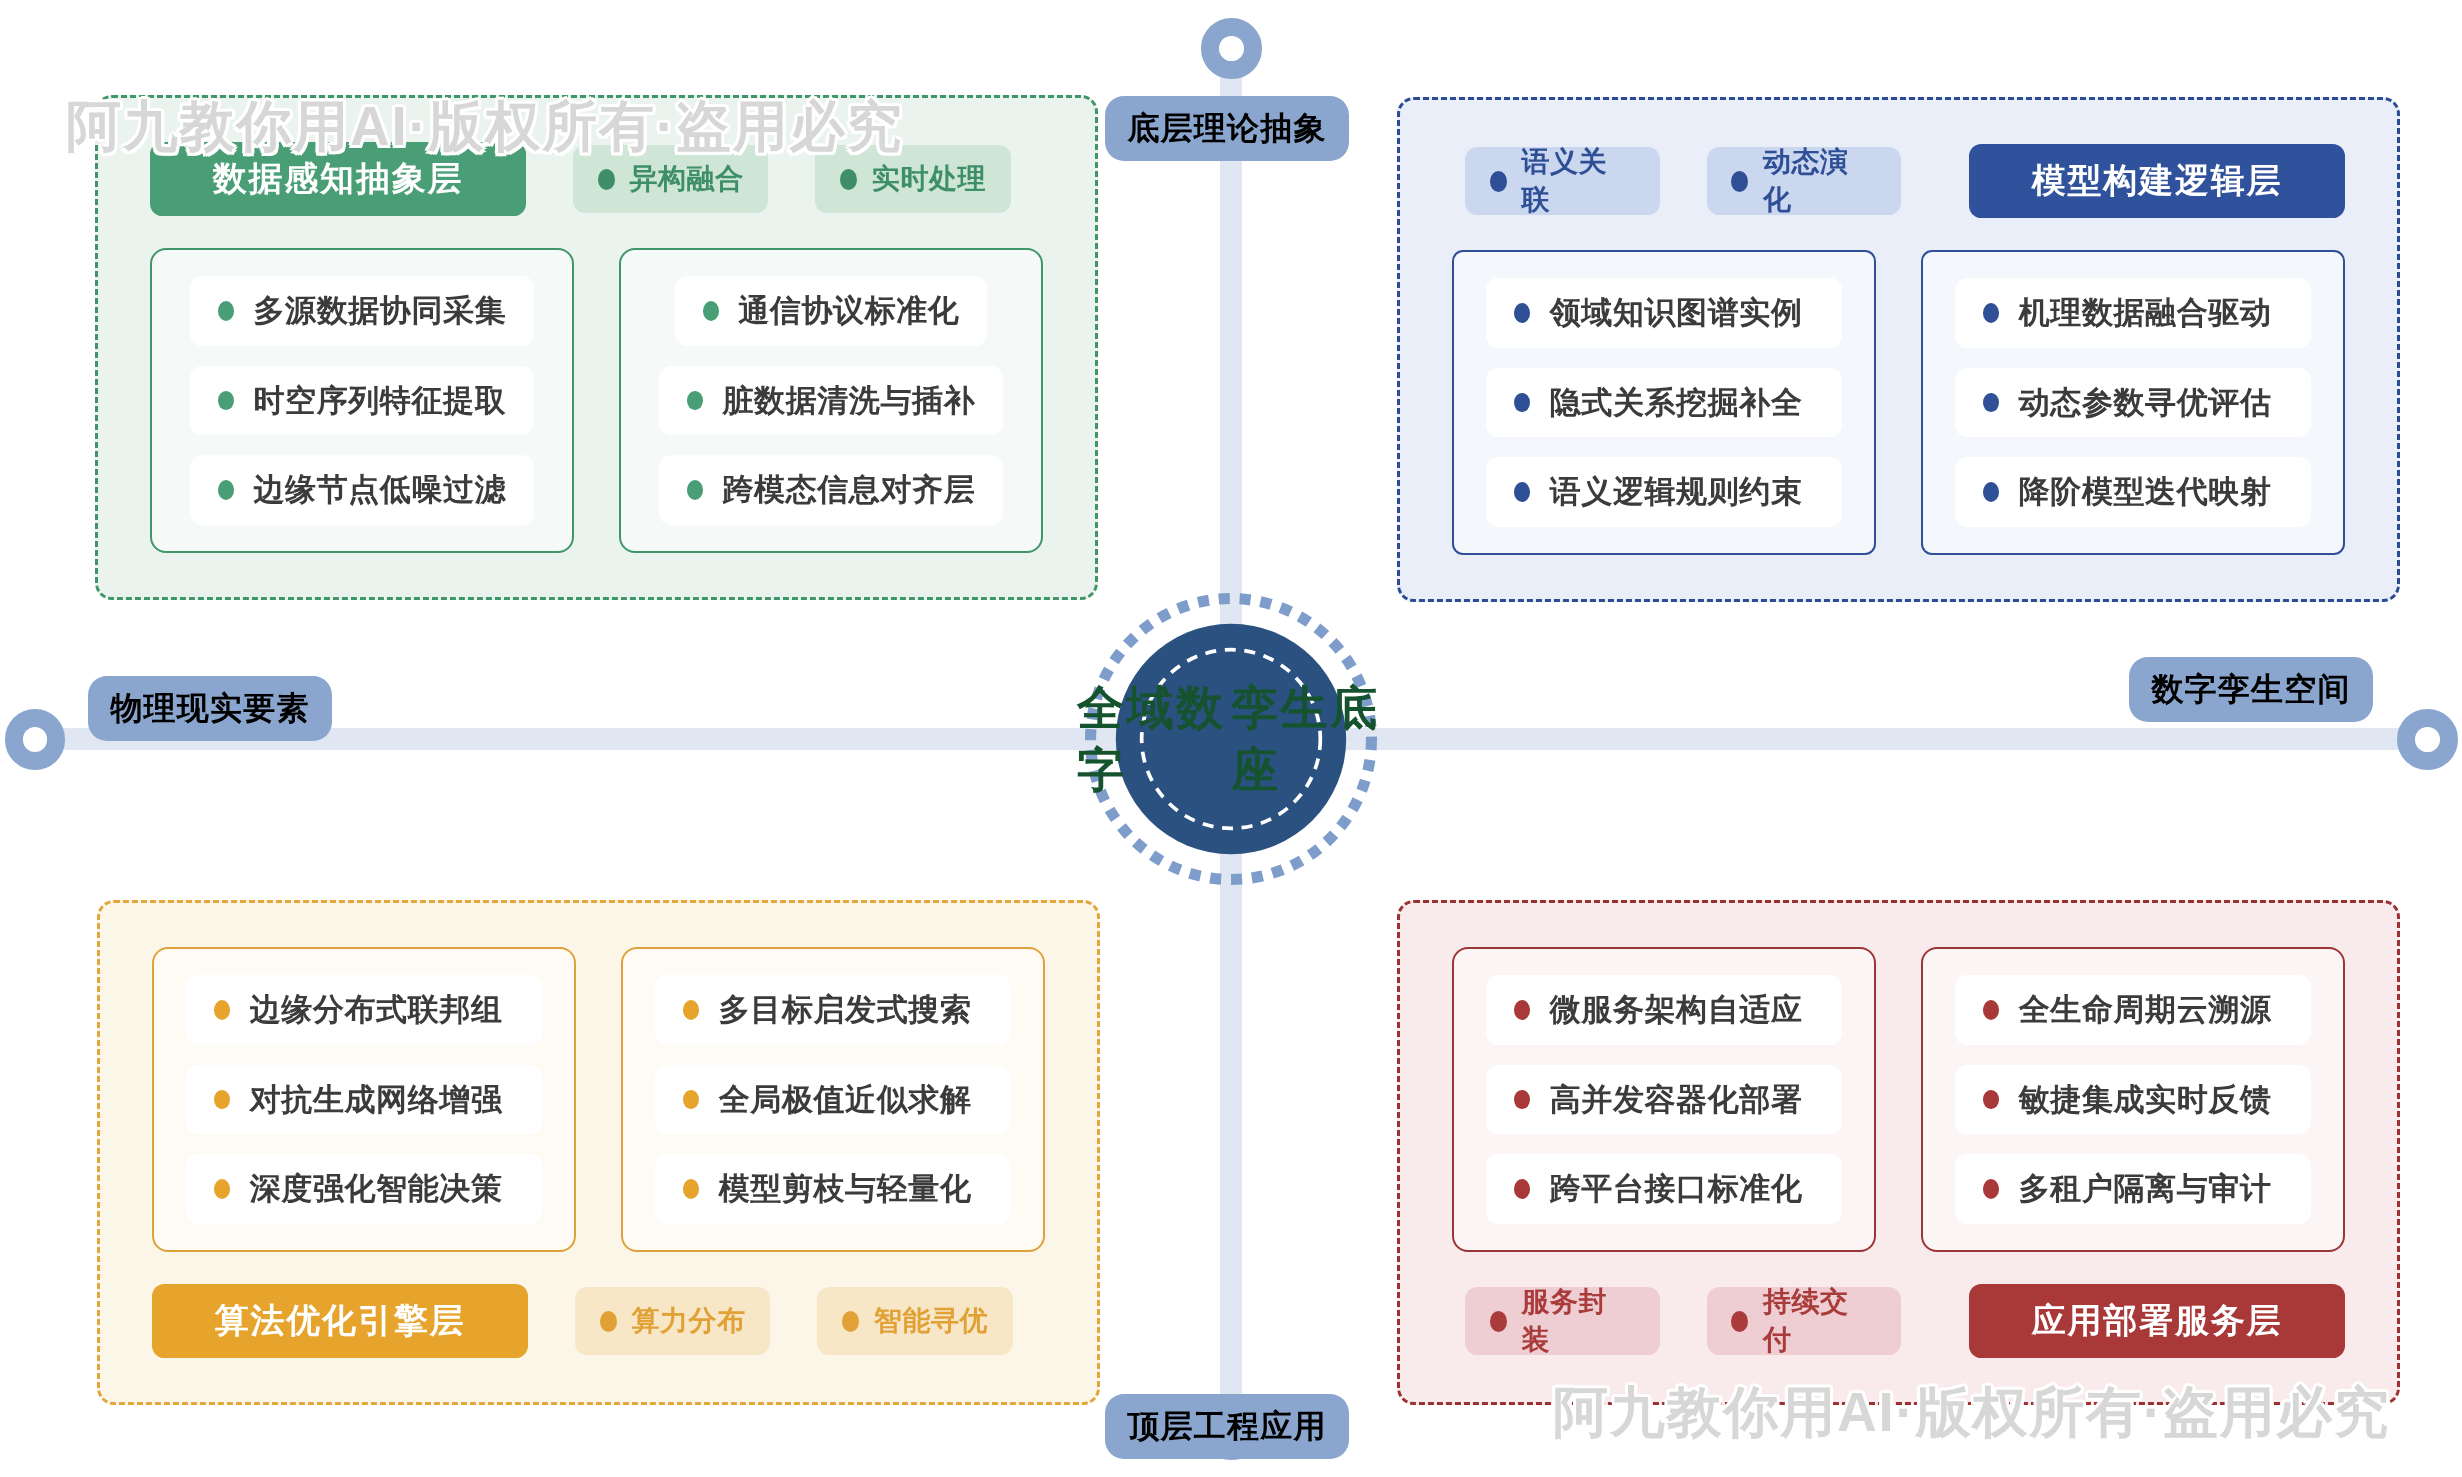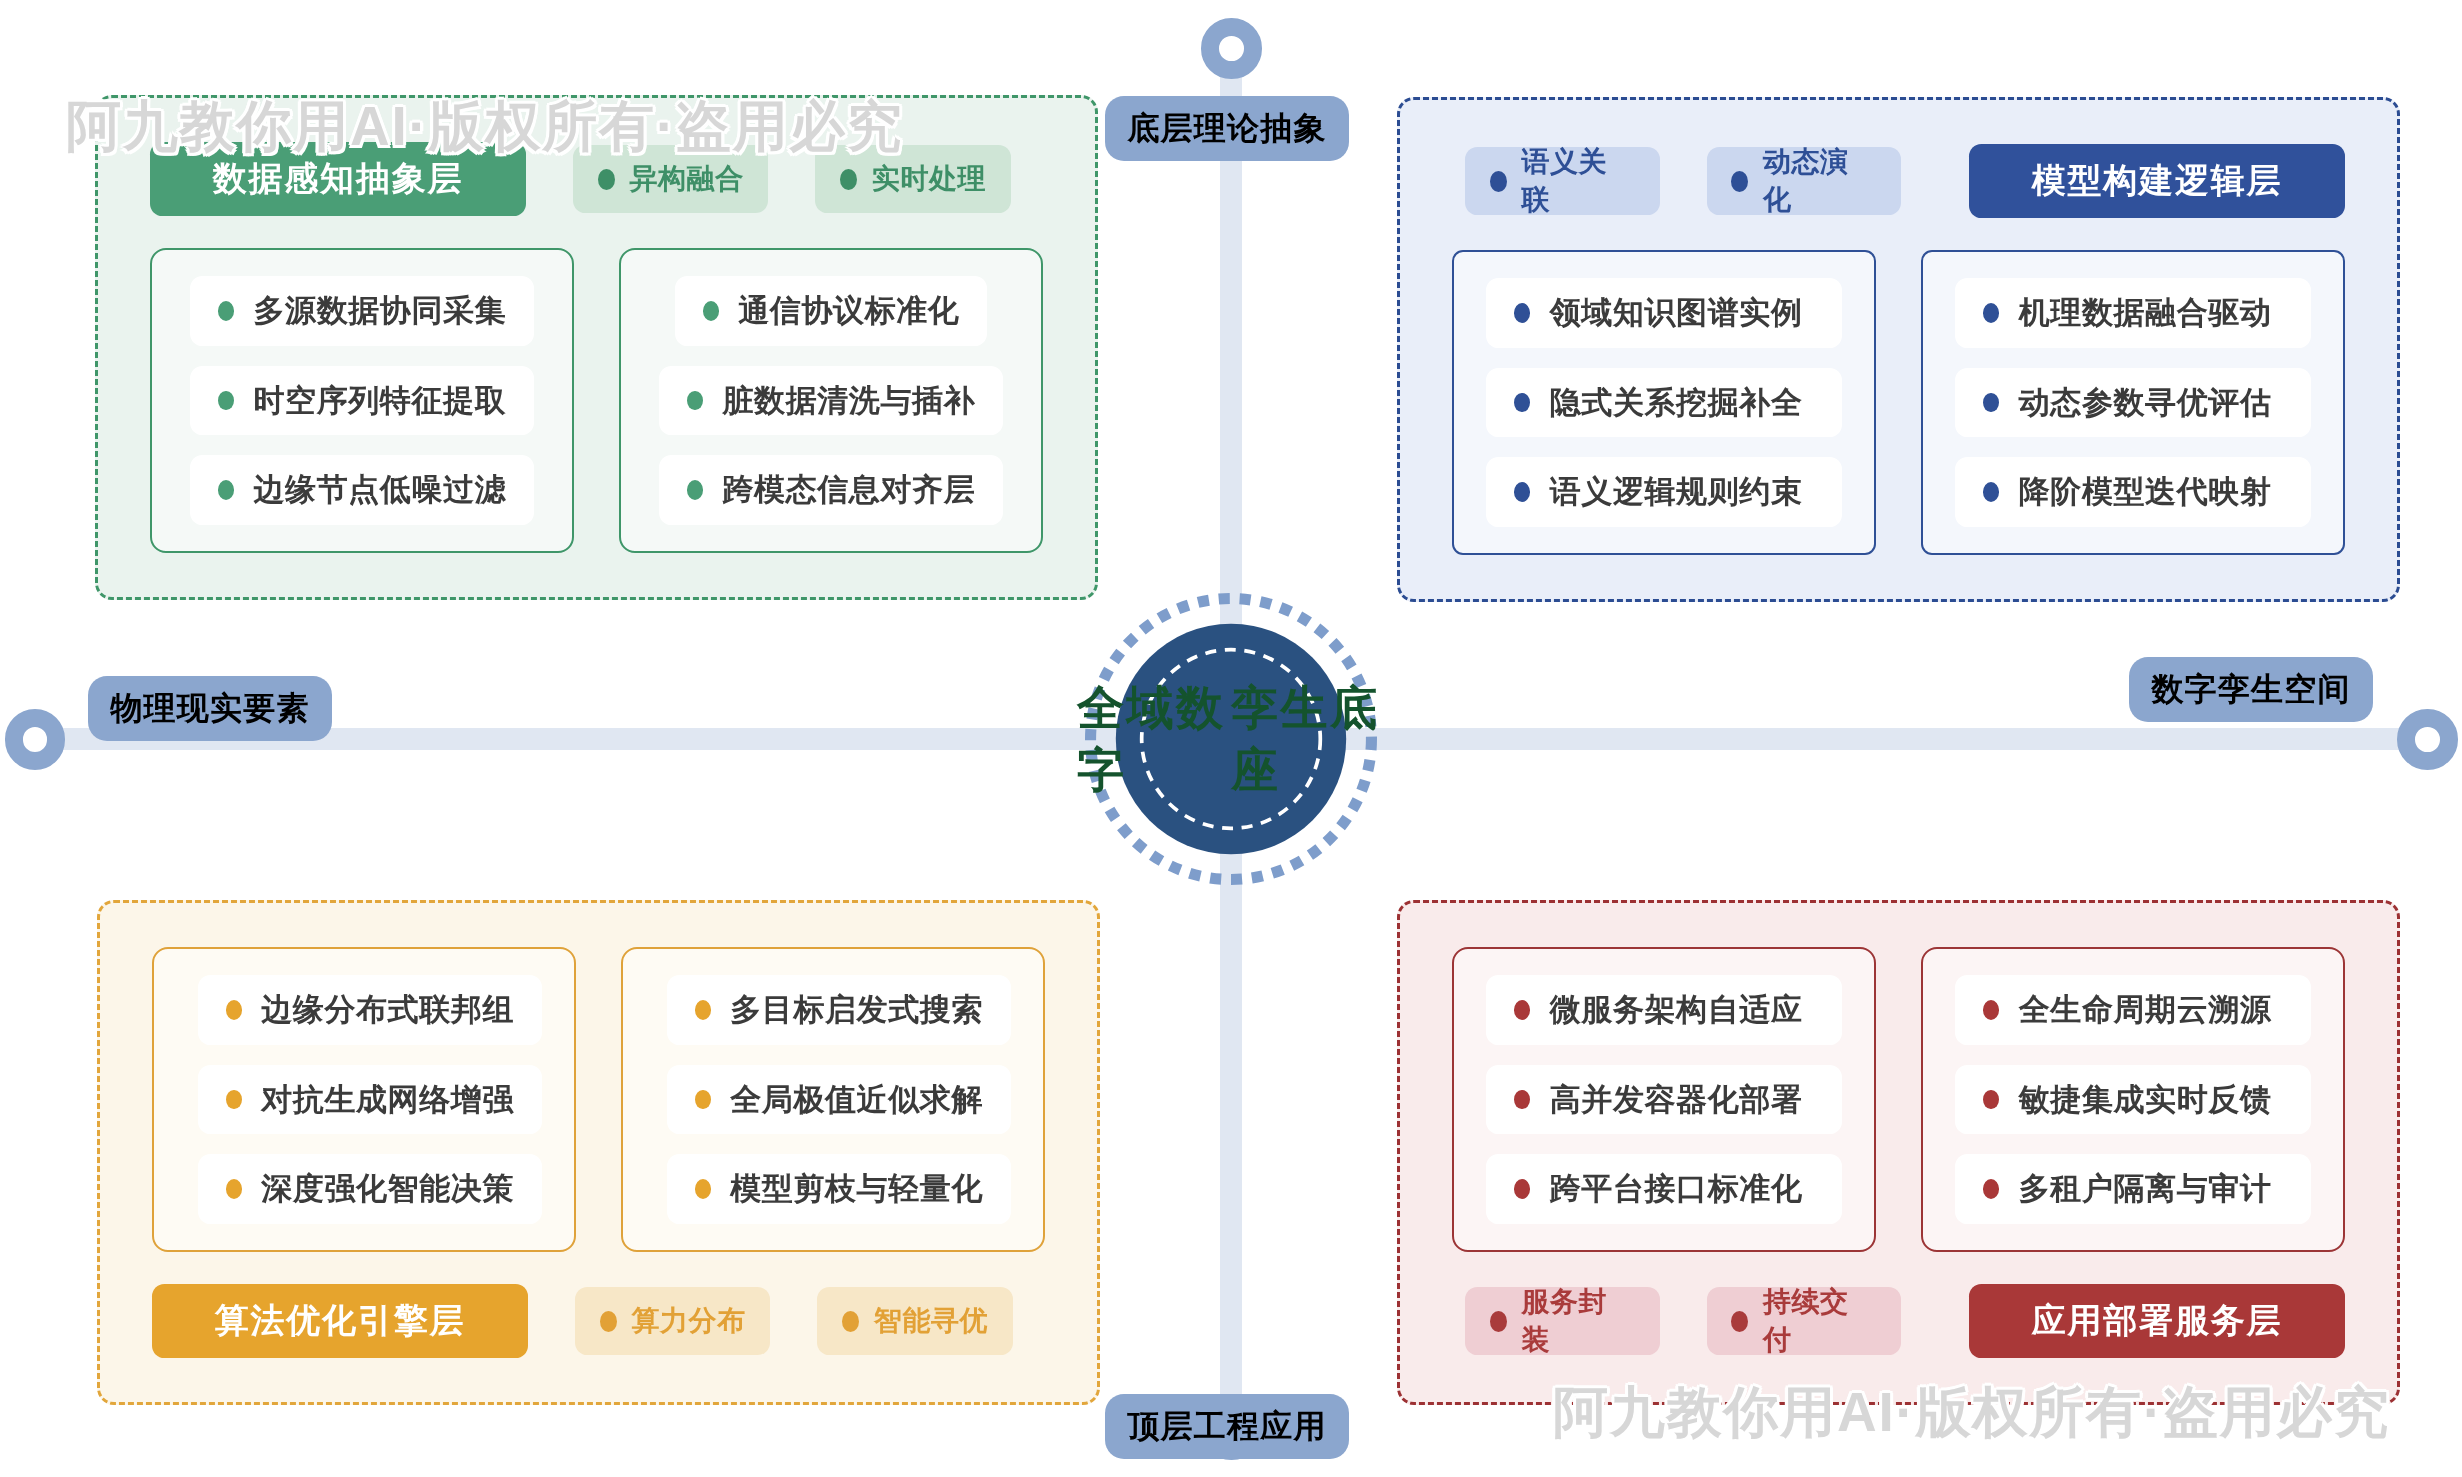--- a/index.html
+++ b/index.html
@@ -90,21 +90,21 @@
 
   .blue   .layer-title { background: #30519B; }
   .blue   .tag   { background: #CBD7EF; color: #2E4F96; }
   .blue   .tag-dot { background: #2E4F96; }
   .blue   .card  { border-color: #2F5096; border-radius: 11px; }
   .blue   .item-dot { background: #2F5096; }
 
   .orange .layer-title { background: #E6A42D; }
   .orange .tag   { background: #F7E7C7; color: #E2A136; }
   .orange .tag-dot { background: #E2A136; }
-  .orange .card  { border-color: #DFA23A; align-items: flex-end; }
+  .orange .card  { border-color: #DFA23A; }
   .orange .item-dot { background: #E6A42D; }
 
   .red    .layer-title { background: #A93838; }
   .red    .tag   { background: #EFCED3; color: #A93B3B; }
   .red    .tag-dot { background: #A93B3B; }
   .red    .card  { border-color: #9C3536; }
   .red    .item-dot { background: #A93838; }
 
   
   .watermark {

